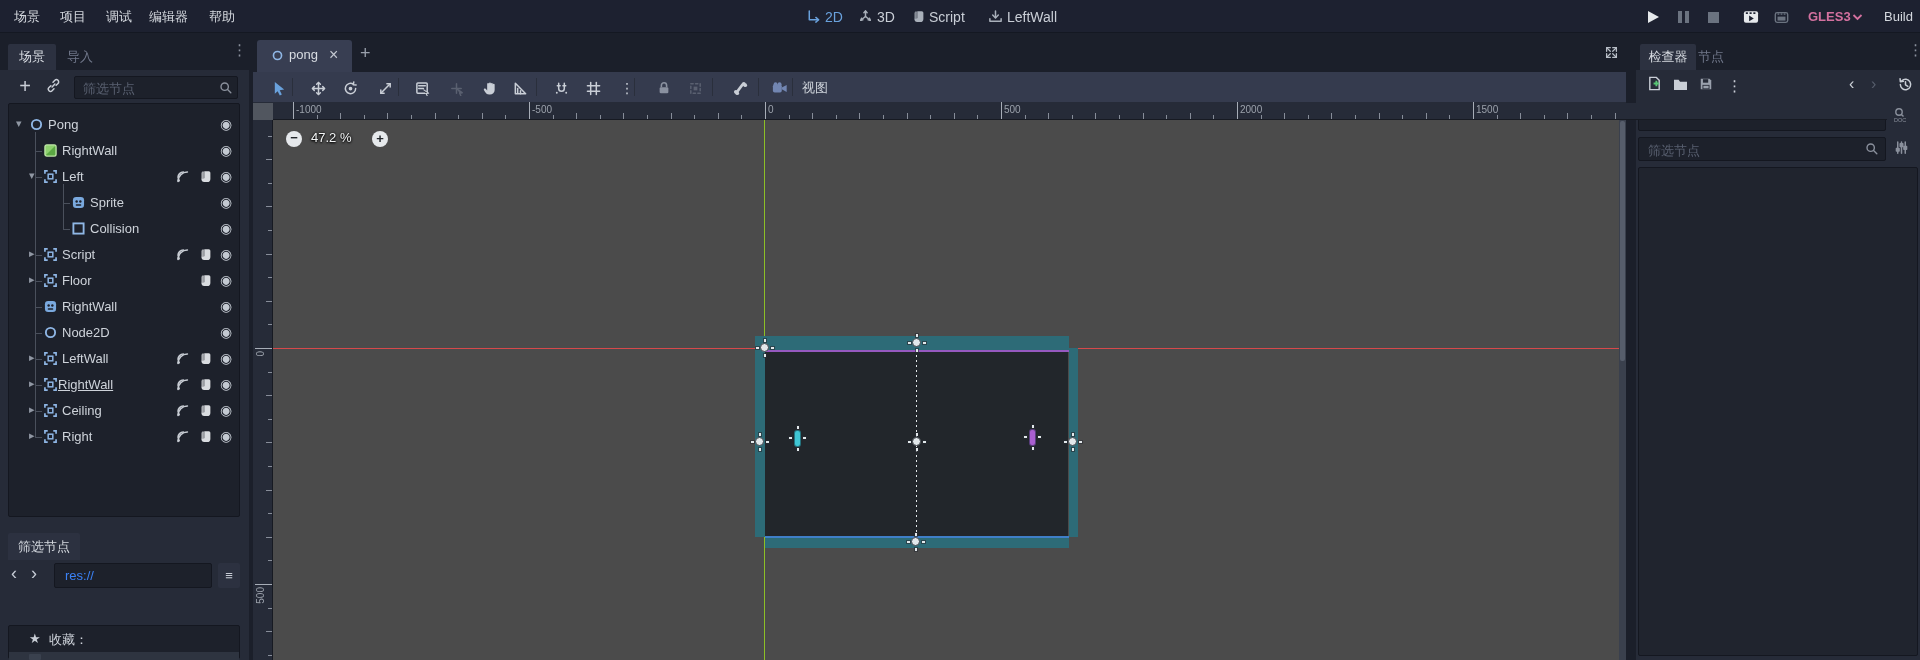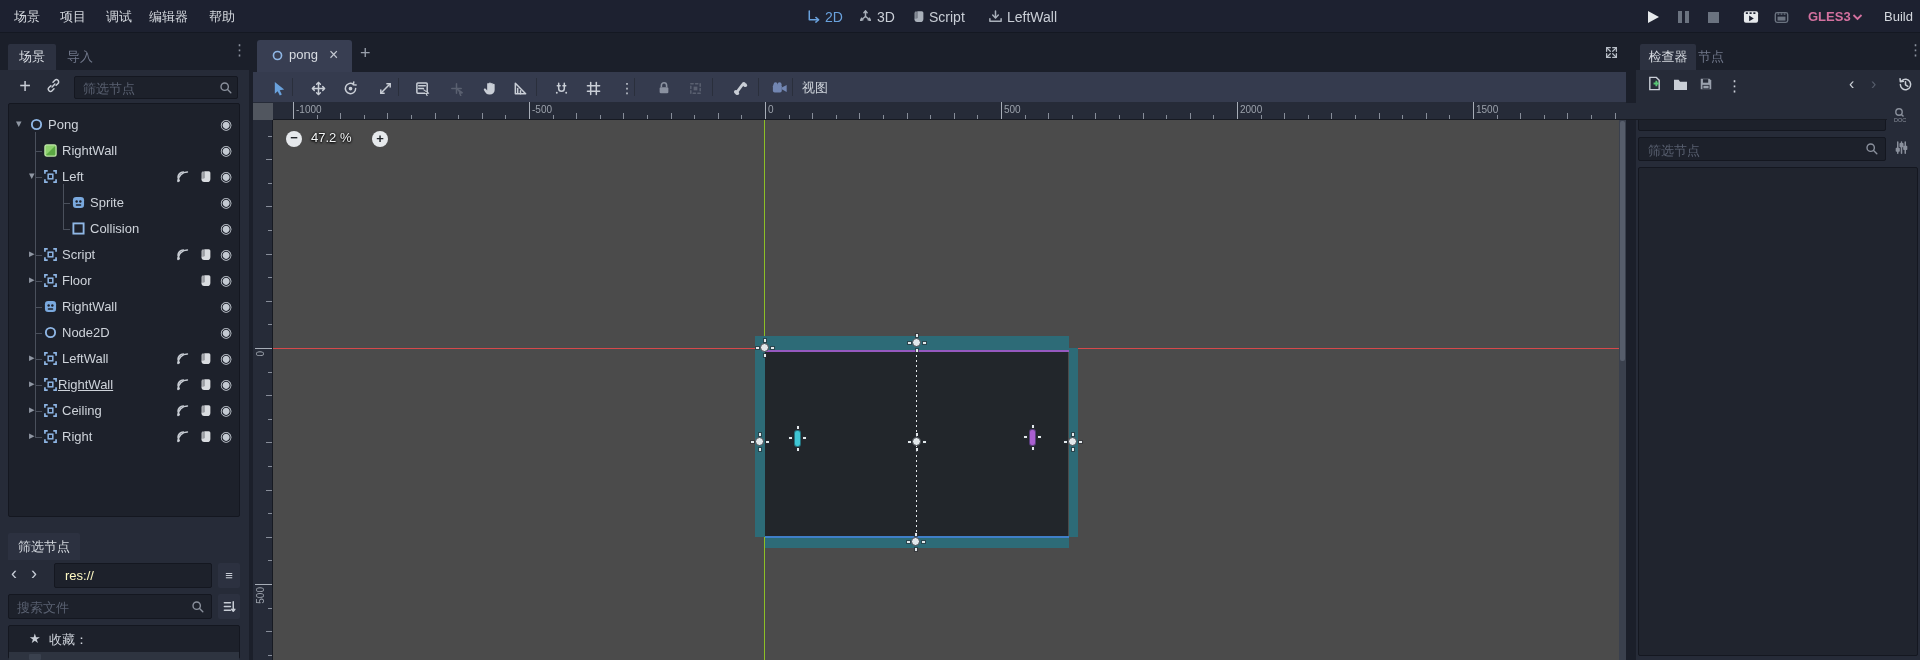--- a/index.html
+++ b/index.html
@@ -404,44 +404,23 @@
       <div style="position: absolute; left: 26px; top: 281px; width: 7px; height: 1px; background: rgb(74, 80, 92);"></div>
       <div style="position: absolute; left: 26px; top: 307px; width: 7px; height: 1px; background: rgb(74, 80, 92);"></div>
       <div style="position: absolute; left: 26px; top: 333px; width: 7px; height: 1px; background: rgb(74, 80, 92);"></div>
       <div style="position: absolute; left: 54px; top: 80px; width: 1px; height: 45px; background: rgb(74, 80, 92);"></div>
     </div>
     <div style="position: absolute; left: 8px; top: 463px; width: 72px; height: 27px; background: rgb(44, 49, 64); border-radius: 2px 2px 0px 0px; text-align: center; line-height: 27px; color: rgb(214, 218, 224);">筛选节点</div>
     <div style="position: absolute; left: 0px; top: 492px; width: 249px; height: 29px;">
       <div style="position: absolute; left: 11px; top: 1px; color: rgb(198, 204, 214); font-size: 18px;">‹</div>
       <div style="position: absolute; left: 31px; top: 1px; color: rgb(198, 204, 214); font-size: 18px;">›</div>
       <div class="inset" style="left: 54px; top: 1px; width: 158px; height: 25px;">
-        <div style="position: absolute; left: 10px; top: 4px; color: #fef9c3;">res://</div>
+        <div style="position: absolute; left: 10px; top: 4px; color: #3b82f6;">res://</div>
       </div>
       <div style="position: absolute; left: 218px; top: 1px; width: 22px; height: 25px; background: rgb(44, 49, 64); border-radius: 2px; text-align: center; line-height: 25px; color: rgb(200, 205, 214);">≡</div>
-    </div>
-    <div style="position: absolute; left: 0px; top: 524px; width: 249px; height: 27px;">
-      <div class="inset" style="left: 8px; top: 0px; width: 204px; height: 25px;">
-        <div class="placeholder" style="position: absolute; left: 8px; top: 4px;">搜索文件</div>
-        <div style="position: absolute; left: 182px; top: 5px; display: flex; align-items: center; justify-content: center;">
-          <svg width="14" height="14" viewBox="0 0 16 16" fill="none" stroke="#8a909c" stroke-width="1.6" stroke-linecap="round" stroke-linejoin="round">
-            <circle cx="6.5" cy="6.5" r="4.2"></circle>
-            <line x1="9.8" y1="9.8" x2="13.5" y2="13.5"></line>
-          </svg>
-        </div>
-      </div>
-      <div style="position: absolute; left: 218px; top: 0px; width: 22px; height: 25px; background: rgb(44, 49, 64); border-radius: 2px;">
-        <div style="position: absolute; left: 4px; top: 5px; display: flex; align-items: center; justify-content: center;">
-          <svg width="15" height="15" viewBox="0 0 16 16" fill="none" stroke="#c8cdd6" stroke-width="1.6" stroke-linecap="round" stroke-linejoin="round">
-            <line x1="2.5" y1="4" x2="9" y2="4"></line>
-            <line x1="2.5" y1="8" x2="9" y2="8"></line>
-            <line x1="2.5" y1="12" x2="9" y2="12"></line>
-            <path d="M12 3 V13 M10.3 11 L12 13 L13.7 11"></path>
-          </svg>
-        </div>
-      </div>
     </div>
     <div class="inset" style="left: 8px; top: 555px; width: 232px; height: 34px; background: rgb(29, 33, 43);">
       <div style="position: absolute; left: 0px; top: 2px; width: 230px; height: 22px;">
         <div style="position: absolute; left: 20px; top: 3px; color: rgb(201, 206, 214); font-size: 13px;">★</div>
         <div style="position: absolute; left: 40px; top: 3px; color: rgb(206, 211, 218);">收藏：</div>
       </div>
       <div style="position: absolute; left: 0px; top: 26px; width: 230px; height: 8px; background: rgb(46, 52, 64);">
         <div style="position: absolute; left: 20px; top: 2px; width: 12px; height: 6px; background: rgb(58, 65, 78); border-radius: 1px;"></div>
       </div>
     </div>

